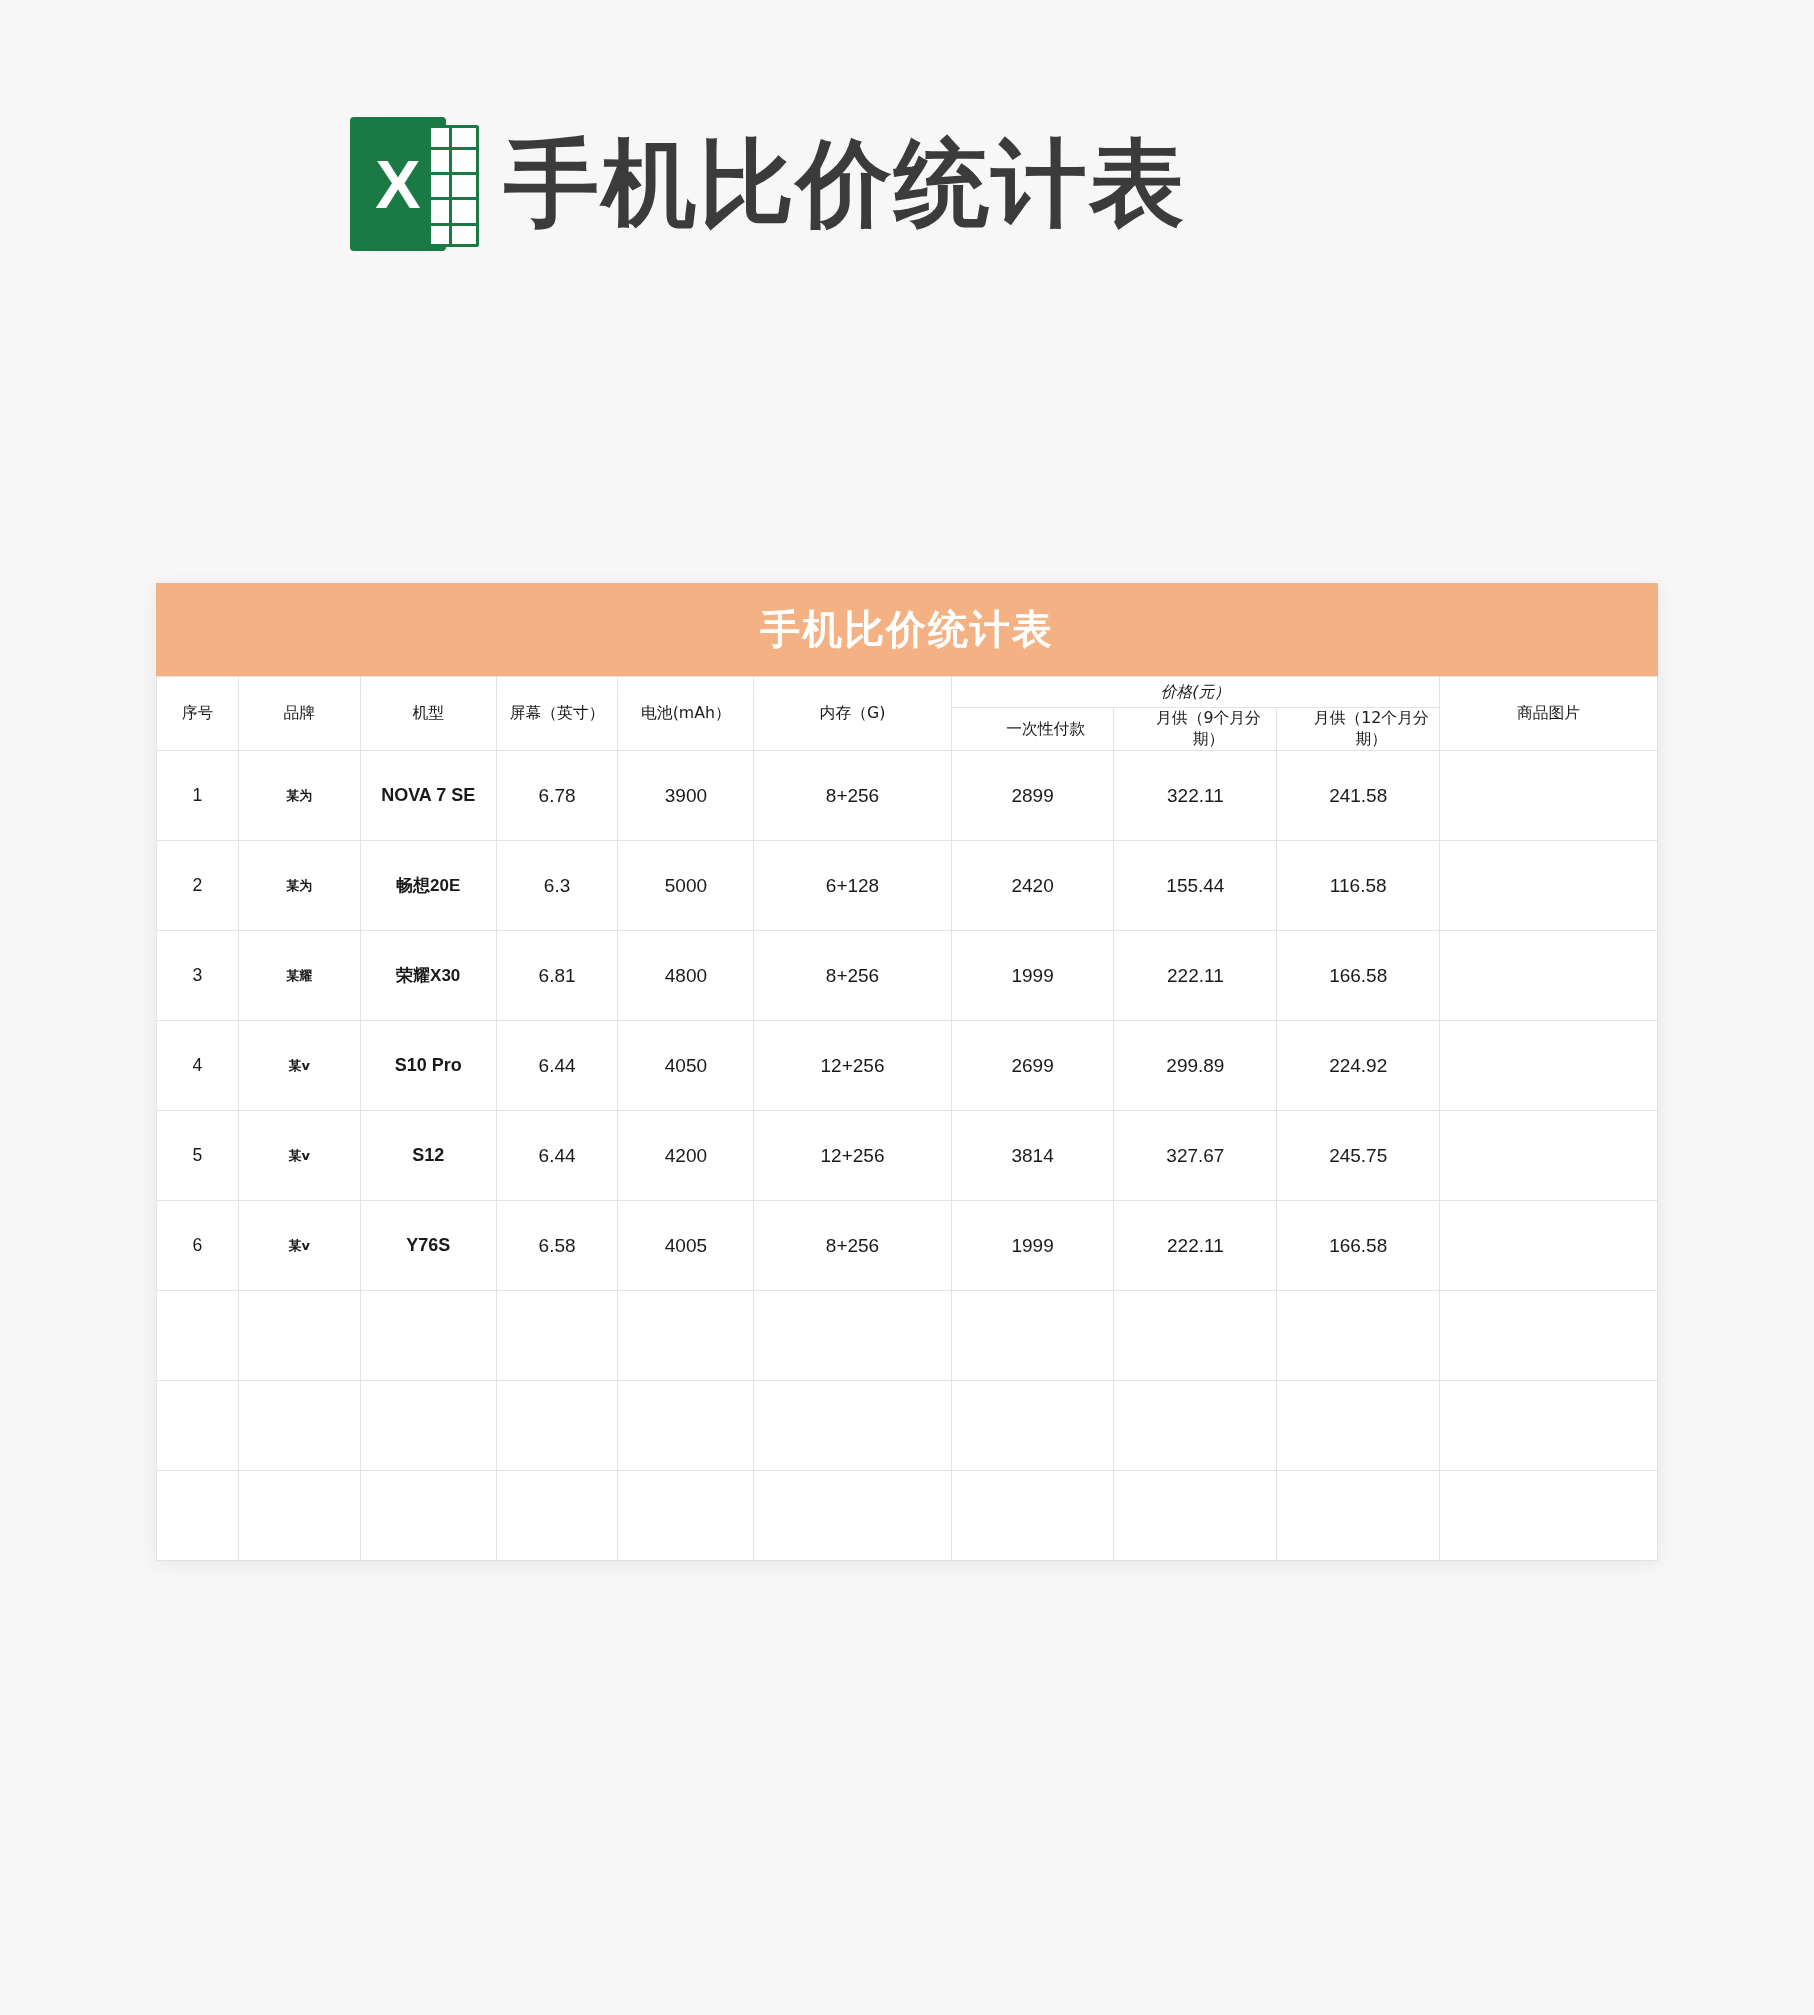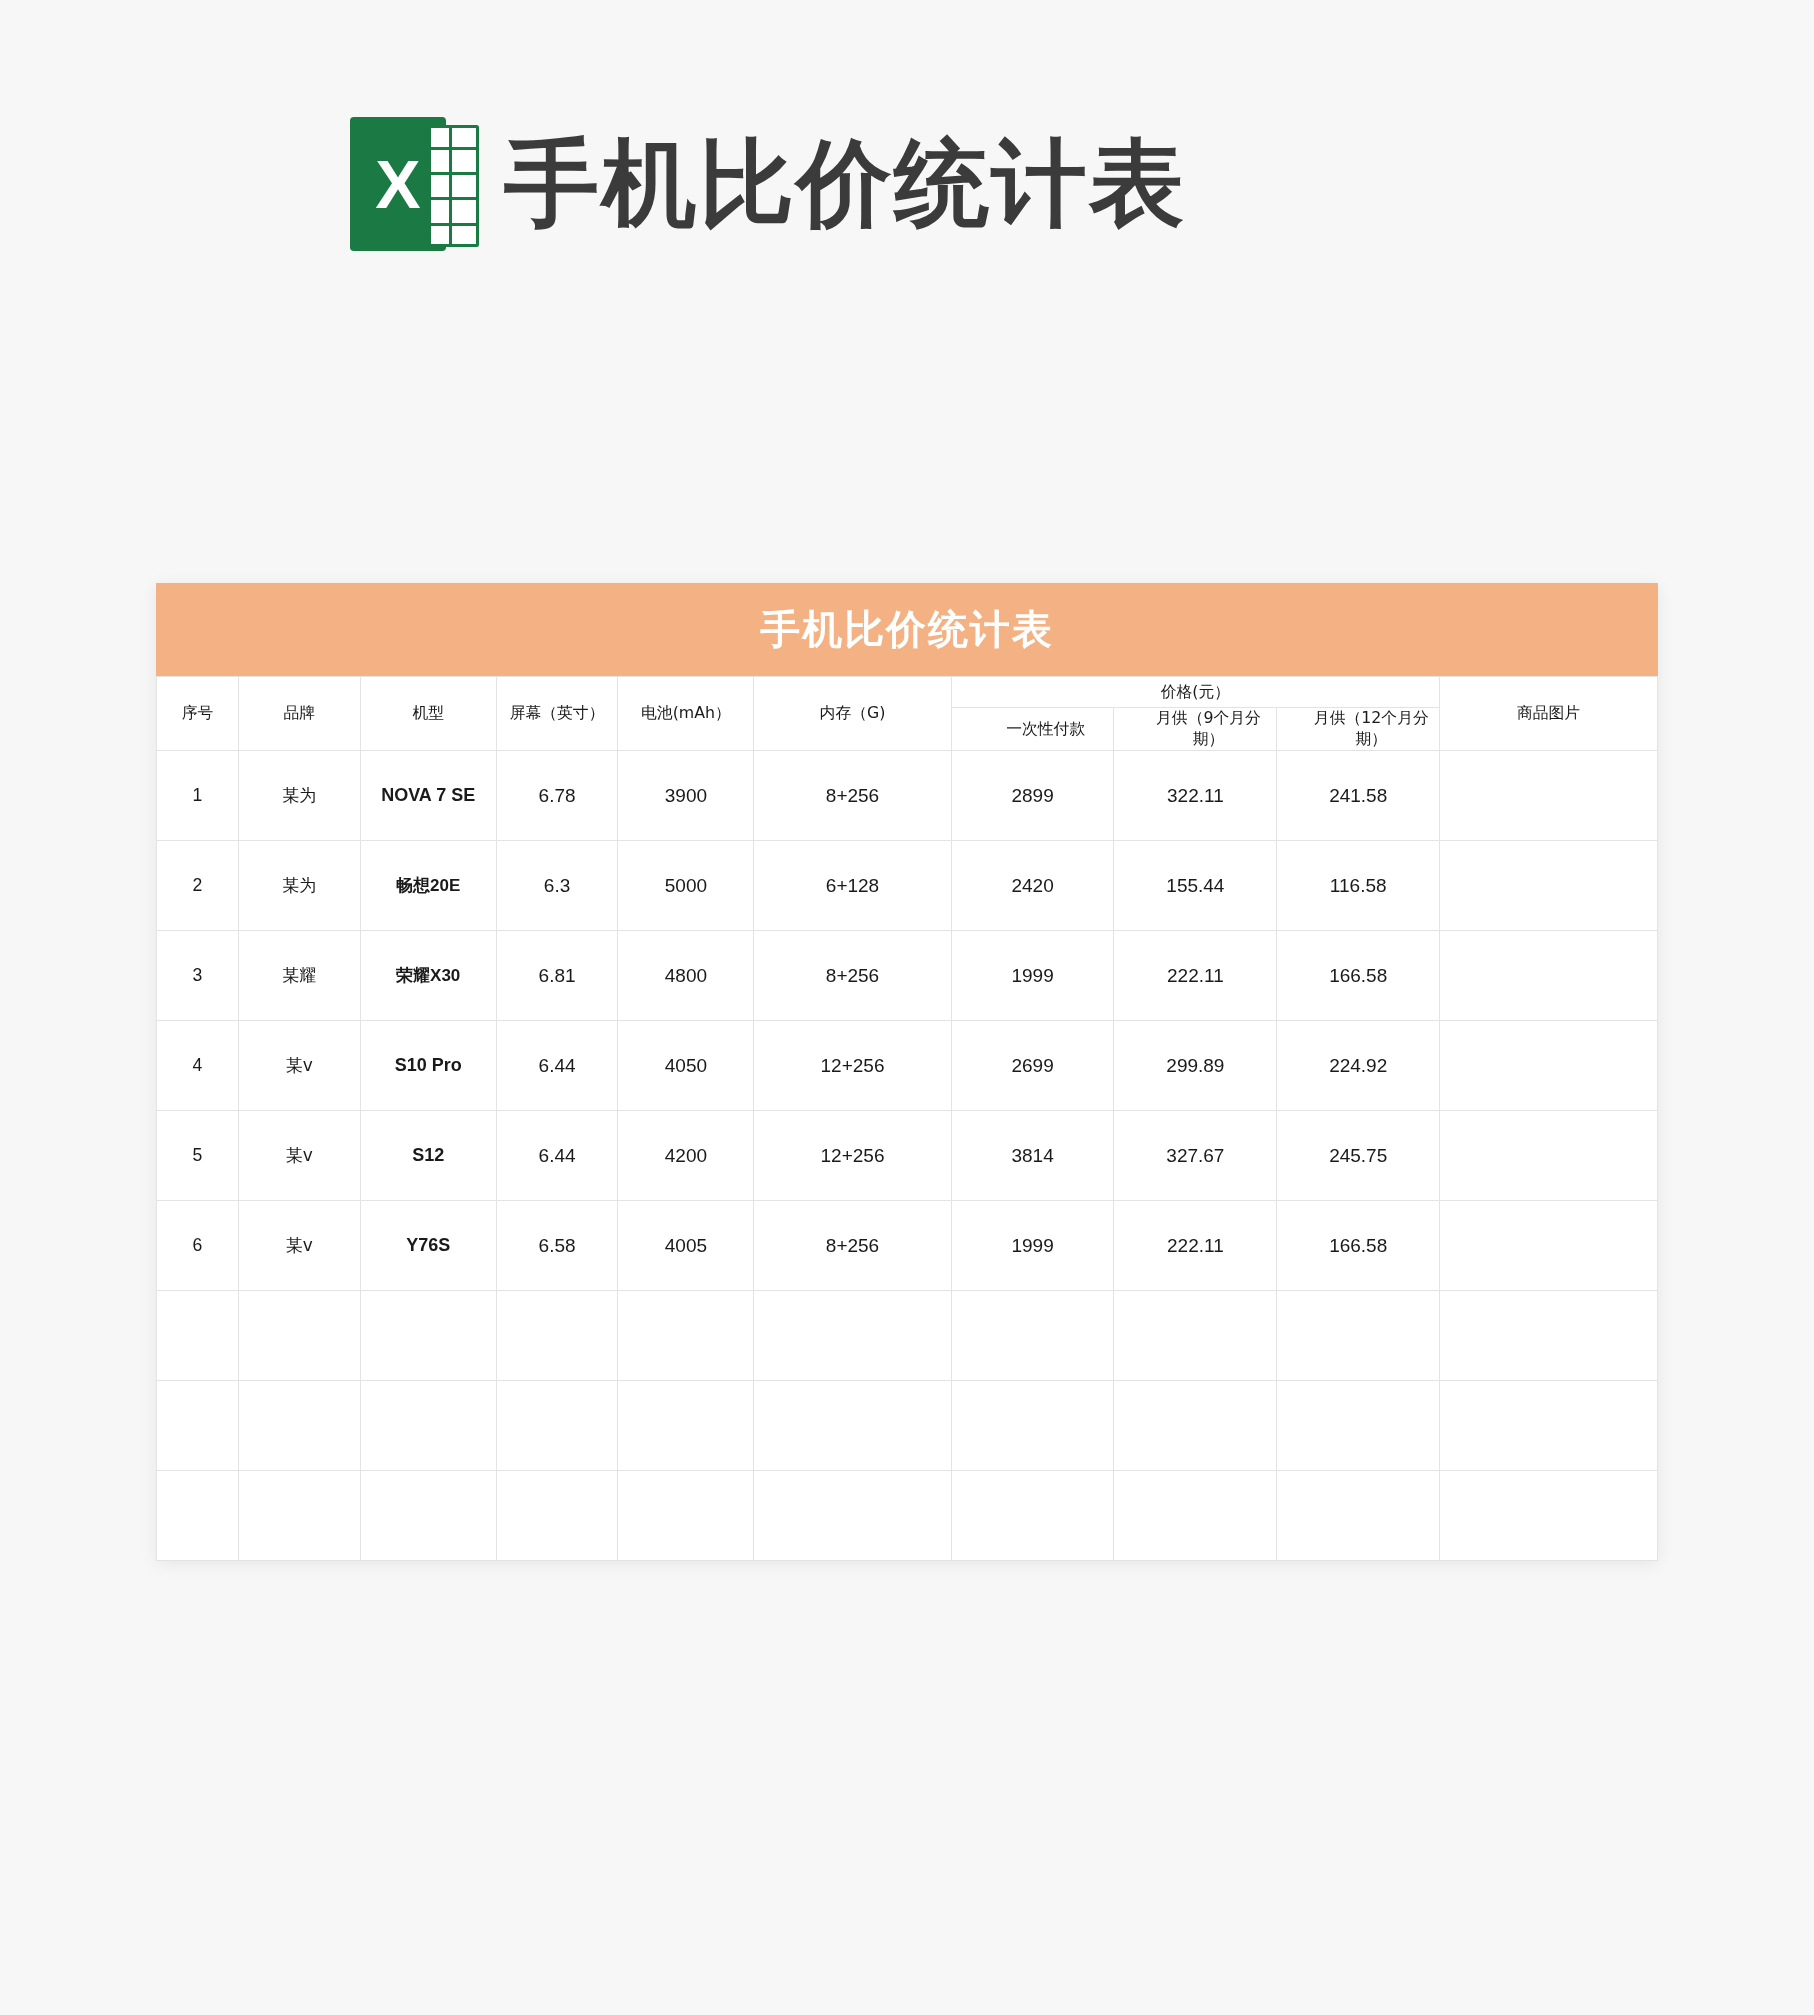--- a/index.html
+++ b/index.html
@@ -127,32 +127,32 @@
     vertical-align: middle;
     font-weight: normal;
     color: #1a1a1a;
   }
   thead th {
     font-size: 15.8px;
     font-weight: bold;
     font-family: "DejaVu Sans", sans-serif;
     padding: 0 3.8px;
   }
-  thead th.lvl1 { height: 30px; }
+  thead th.lvl1 { height: 30px; font-style: italic; }
   thead th.lvl2 { height: 30px; padding-left: 30px; }
   thead th.tall { height: 60px; }
   tbody td {
     height: 87px;
     font-size: 19px;
     font-family: "Liberation Sans", sans-serif;
   }
   tbody td.cjk {
     font-family: "DejaVu Sans", sans-serif;
-    font-size: 17px;
-    font-weight: normal;
+    font-size: 13px;
+    font-weight: bold;
   }
   tbody td.model {
     font-family: "Liberation Sans", sans-serif;
     font-size: 18px;
     font-weight: bold;
   }
   tbody td.model.cjkmodel {
     font-family: Liberation Sans, sans-serif;
     font-size: 17px;
   }

